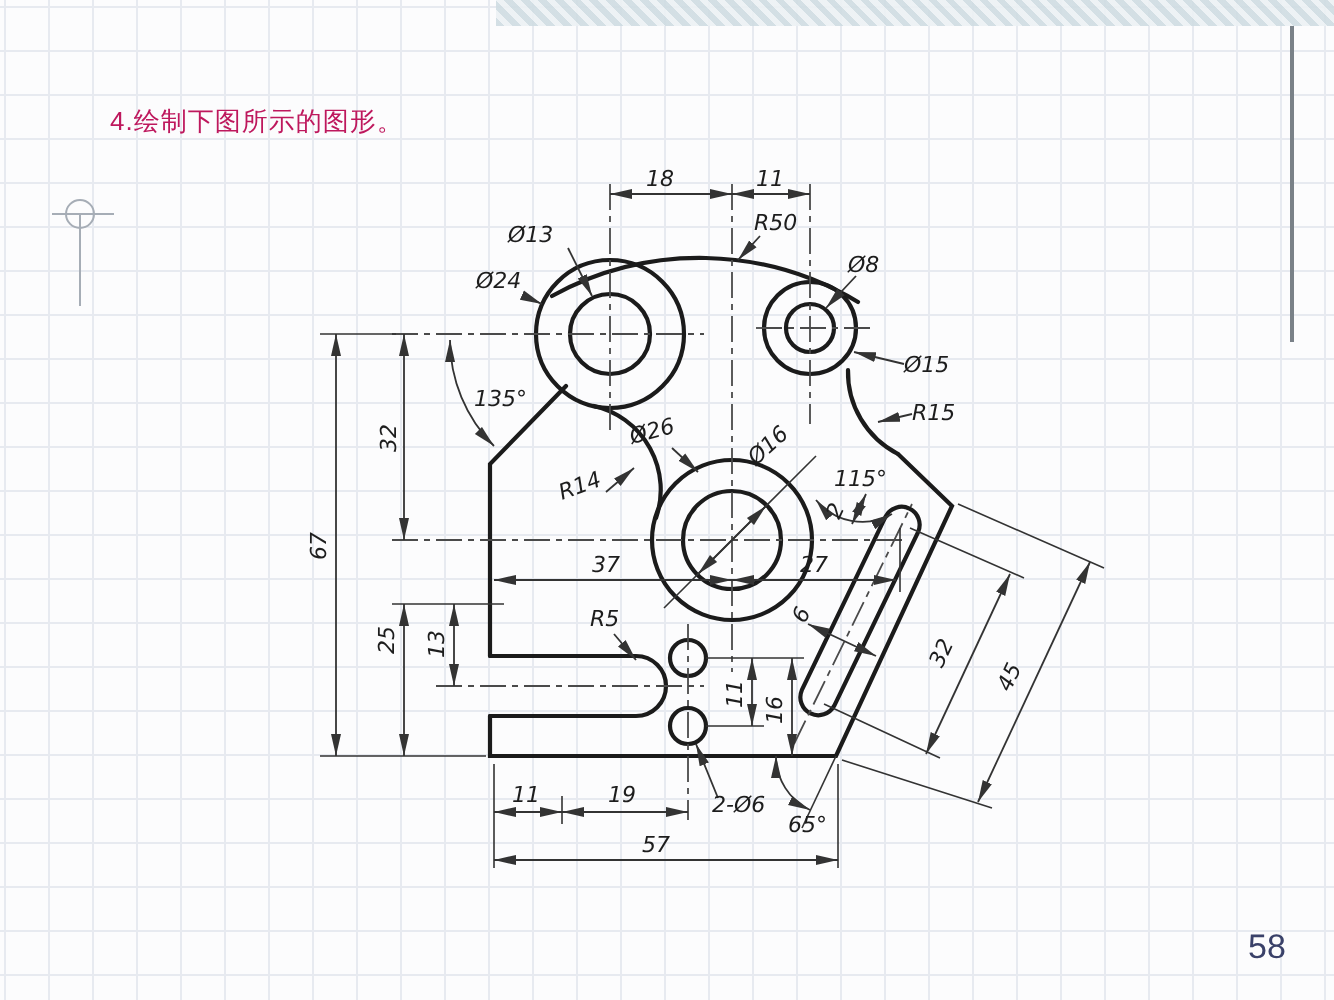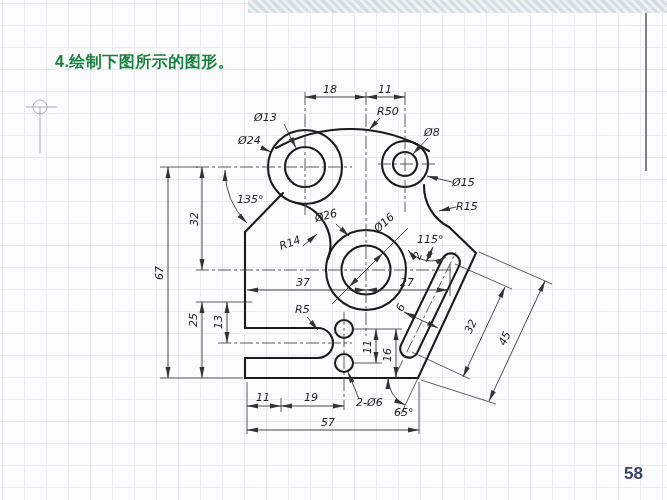--- a/index.html
+++ b/index.html
@@ -21,25 +21,25 @@
     background-image:
       repeating-linear-gradient(45deg,#cfdce2 0 3px,#ecf1f4 3px 6px);
     opacity:.9;
   }
   .right-rule{
     position:absolute;left:645px;top:13px;width:2px;height:158px;
     background:#7a8188;
   }
   .slide-title{
     position:absolute;left:55px;top:52px;
-    font-size:16px;font-weight:bold;color:#15803d;letter-spacing:.5px;
+    font-size:13px;font-weight:normal;color:#be185d;letter-spacing:.5px;
   }
   .page-number{
     position:absolute;left:624px;top:464px;
-    font-size:17px;font-weight:bold;color:#3a4169;
+    font-size:17px;font-weight:normal;color:#3a4169;
   }
   svg{position:absolute;left:0;top:0;}
   .outline{stroke:#1b1b1b;stroke-width:2.1;fill:none;stroke-linecap:round;}
   .cline{stroke:#4a4a4a;stroke-width:.9;fill:none;stroke-dasharray:13 3 3 3;}
   .dim{stroke:#333;stroke-width:.9;fill:none;}
   .ext{stroke:#333;stroke-width:.8;fill:none;}
   .marker-fill{fill:#333;}
   text.dimtxt{
     font-family:"DejaVu Sans", sans-serif;font-style:italic;
     font-size:11px;fill:#1d1d1d;

